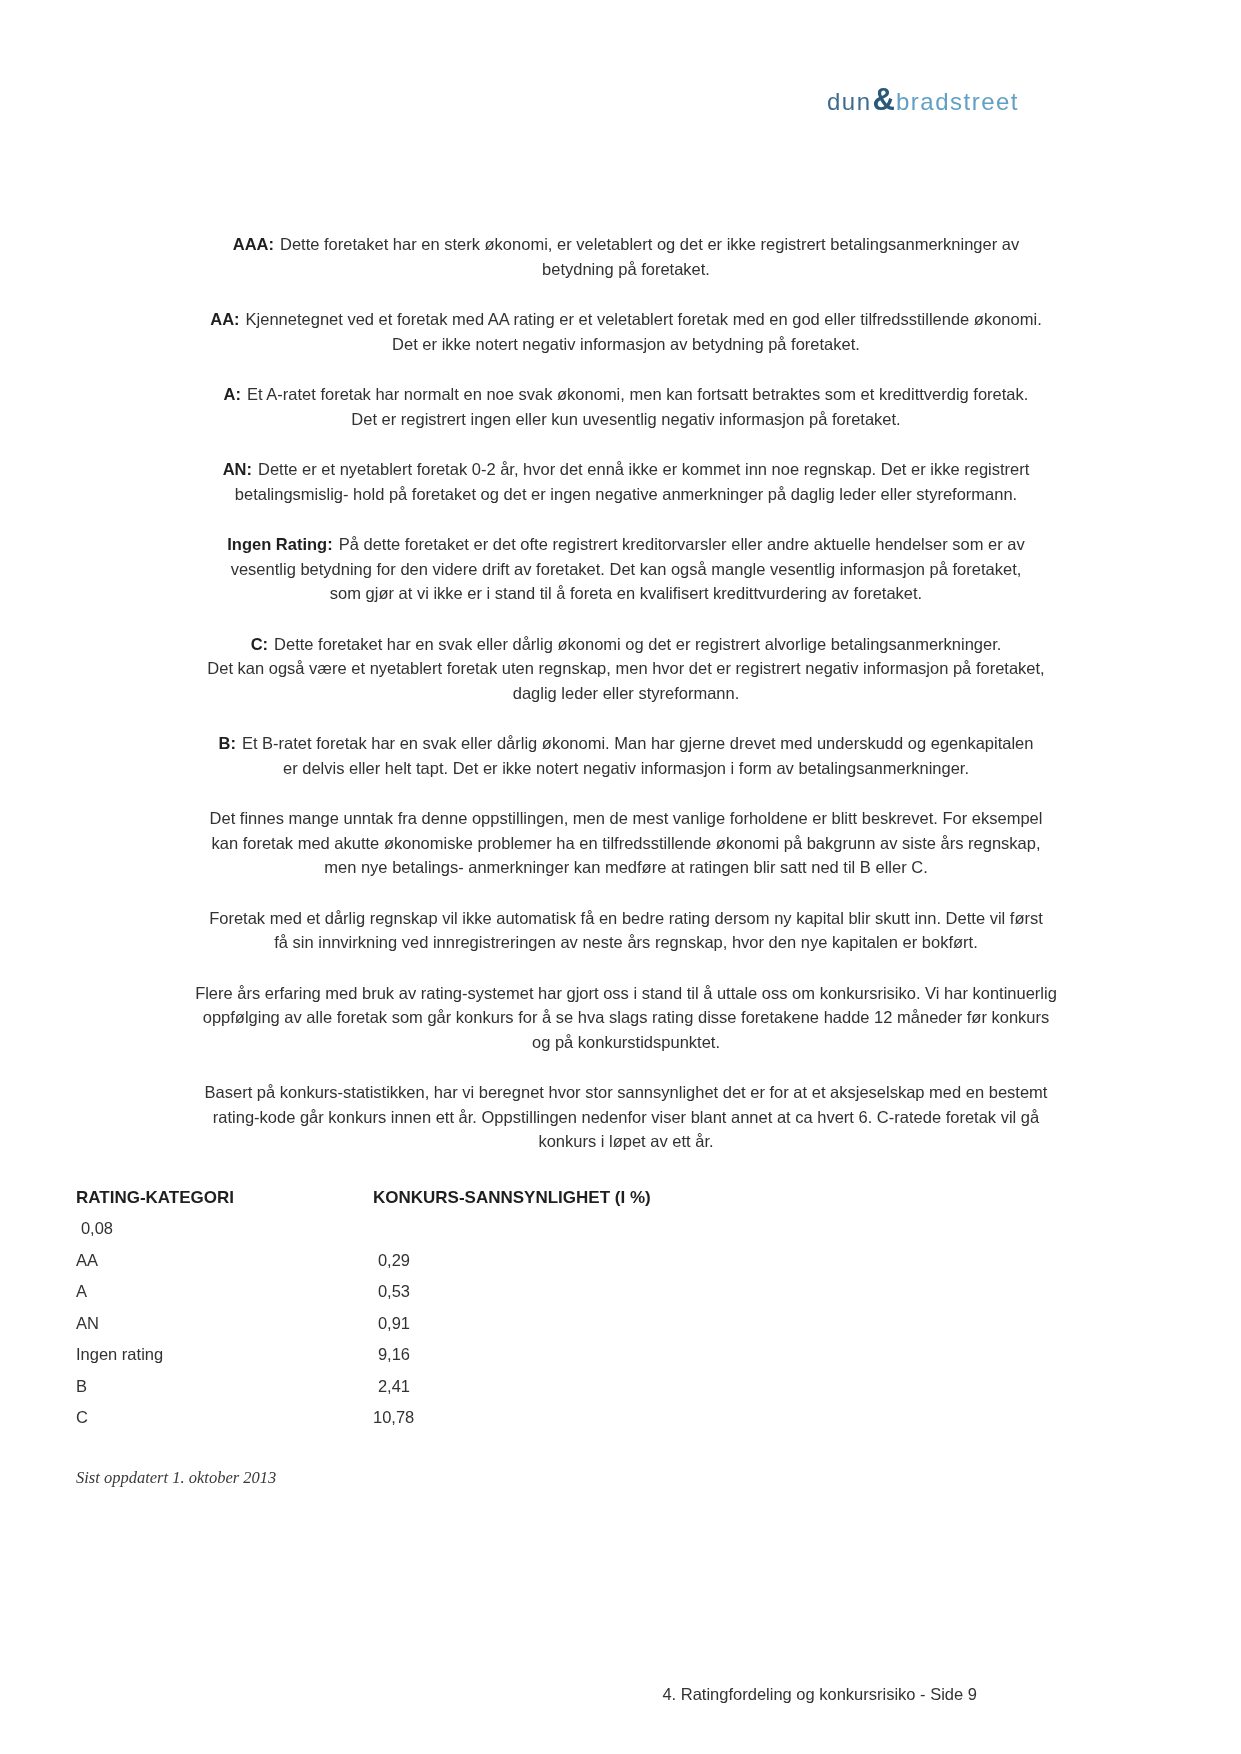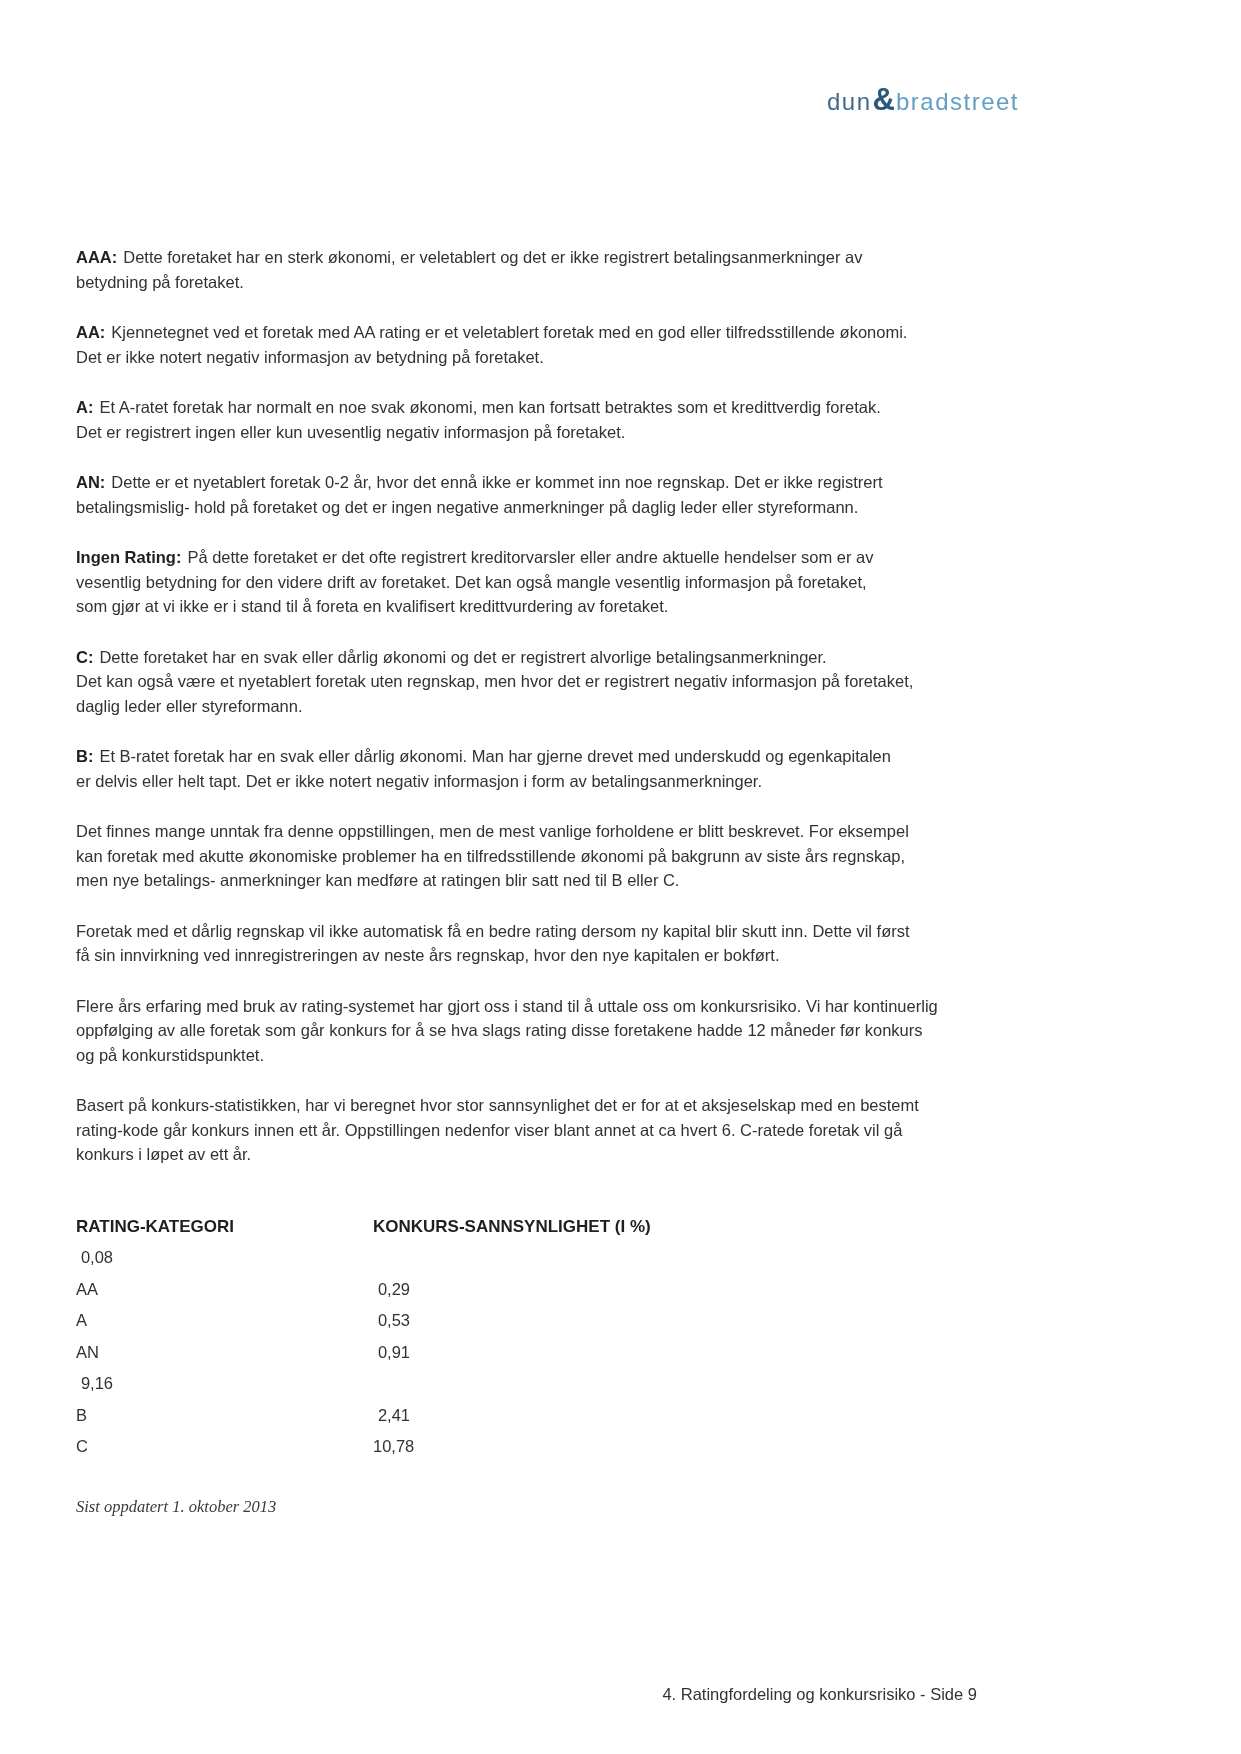--- a/index.html
+++ b/index.html
@@ -13,27 +13,27 @@
     position:absolute;left:827px;top:84px;height:34px;
     display:flex;align-items:baseline;line-height:31px;white-space:nowrap;
   }
   .logo .word{font-size:24px;letter-spacing:1.5px;font-weight:400;}
   .logo .amp{font-size:31px;font-weight:600;margin:0 1px;letter-spacing:0;}
   
   .content{
     position:absolute;left:76px;top:228px;width:1100px;
     font-size:16.5px;line-height:24.5px;
   }
-  .para{margin:17px 0 26px 0;}
+  .para{margin:4px 0 26px 0;text-align:center;}
   .para:last-child{margin-bottom:0;}
   .lead{font-weight:bold;color:#1f1f1f;margin-right:6px;}
   .ptext{white-space:pre-line;}
   .section-heading{font-weight:bold;color:#1f1f1f;font-size:17px;}
   
-  .rtable{margin-top:44px;}
+  .rtable{margin-top:28px;}
   .rtable .trow{line-height:31.5px;display:flex;}
   .rtable .c1{width:297px;flex:none;}
   .rtable .c2v{width:37px;flex:none;text-align:right;white-space:nowrap;}
   .rtable .th{font-weight:bold;color:#1f1f1f;font-size:17px;}
   
   .updated{margin-top:32px;font-style:italic;color:#3a3a3a;font-family:Liberation Serif, serif;}
   .page-footer{
     position:absolute;top:1682px;right:264px;
     font-size:16.5px;line-height:24px;color:#333333;white-space:nowrap;
   }
@@ -123,20 +123,21 @@
     </div>
     <div class="trow">
       <span class="c1">A</span>
       <span class="c2v">0,53</span>
     </div>
     <div class="trow">
       <span class="c1">AN</span>
       <span class="c2v">0,91</span>
     </div>
     <div class="trow">
+      <span class="c1">Ingen rating</span>
       <span class="c2v">9,16</span>
     </div>
     <div class="trow">
       <span class="c1">B</span>
       <span class="c2v">2,41</span>
     </div>
     <div class="trow">
       <span class="c1">C</span>
       <span class="c2v">10,78</span>
     </div>

